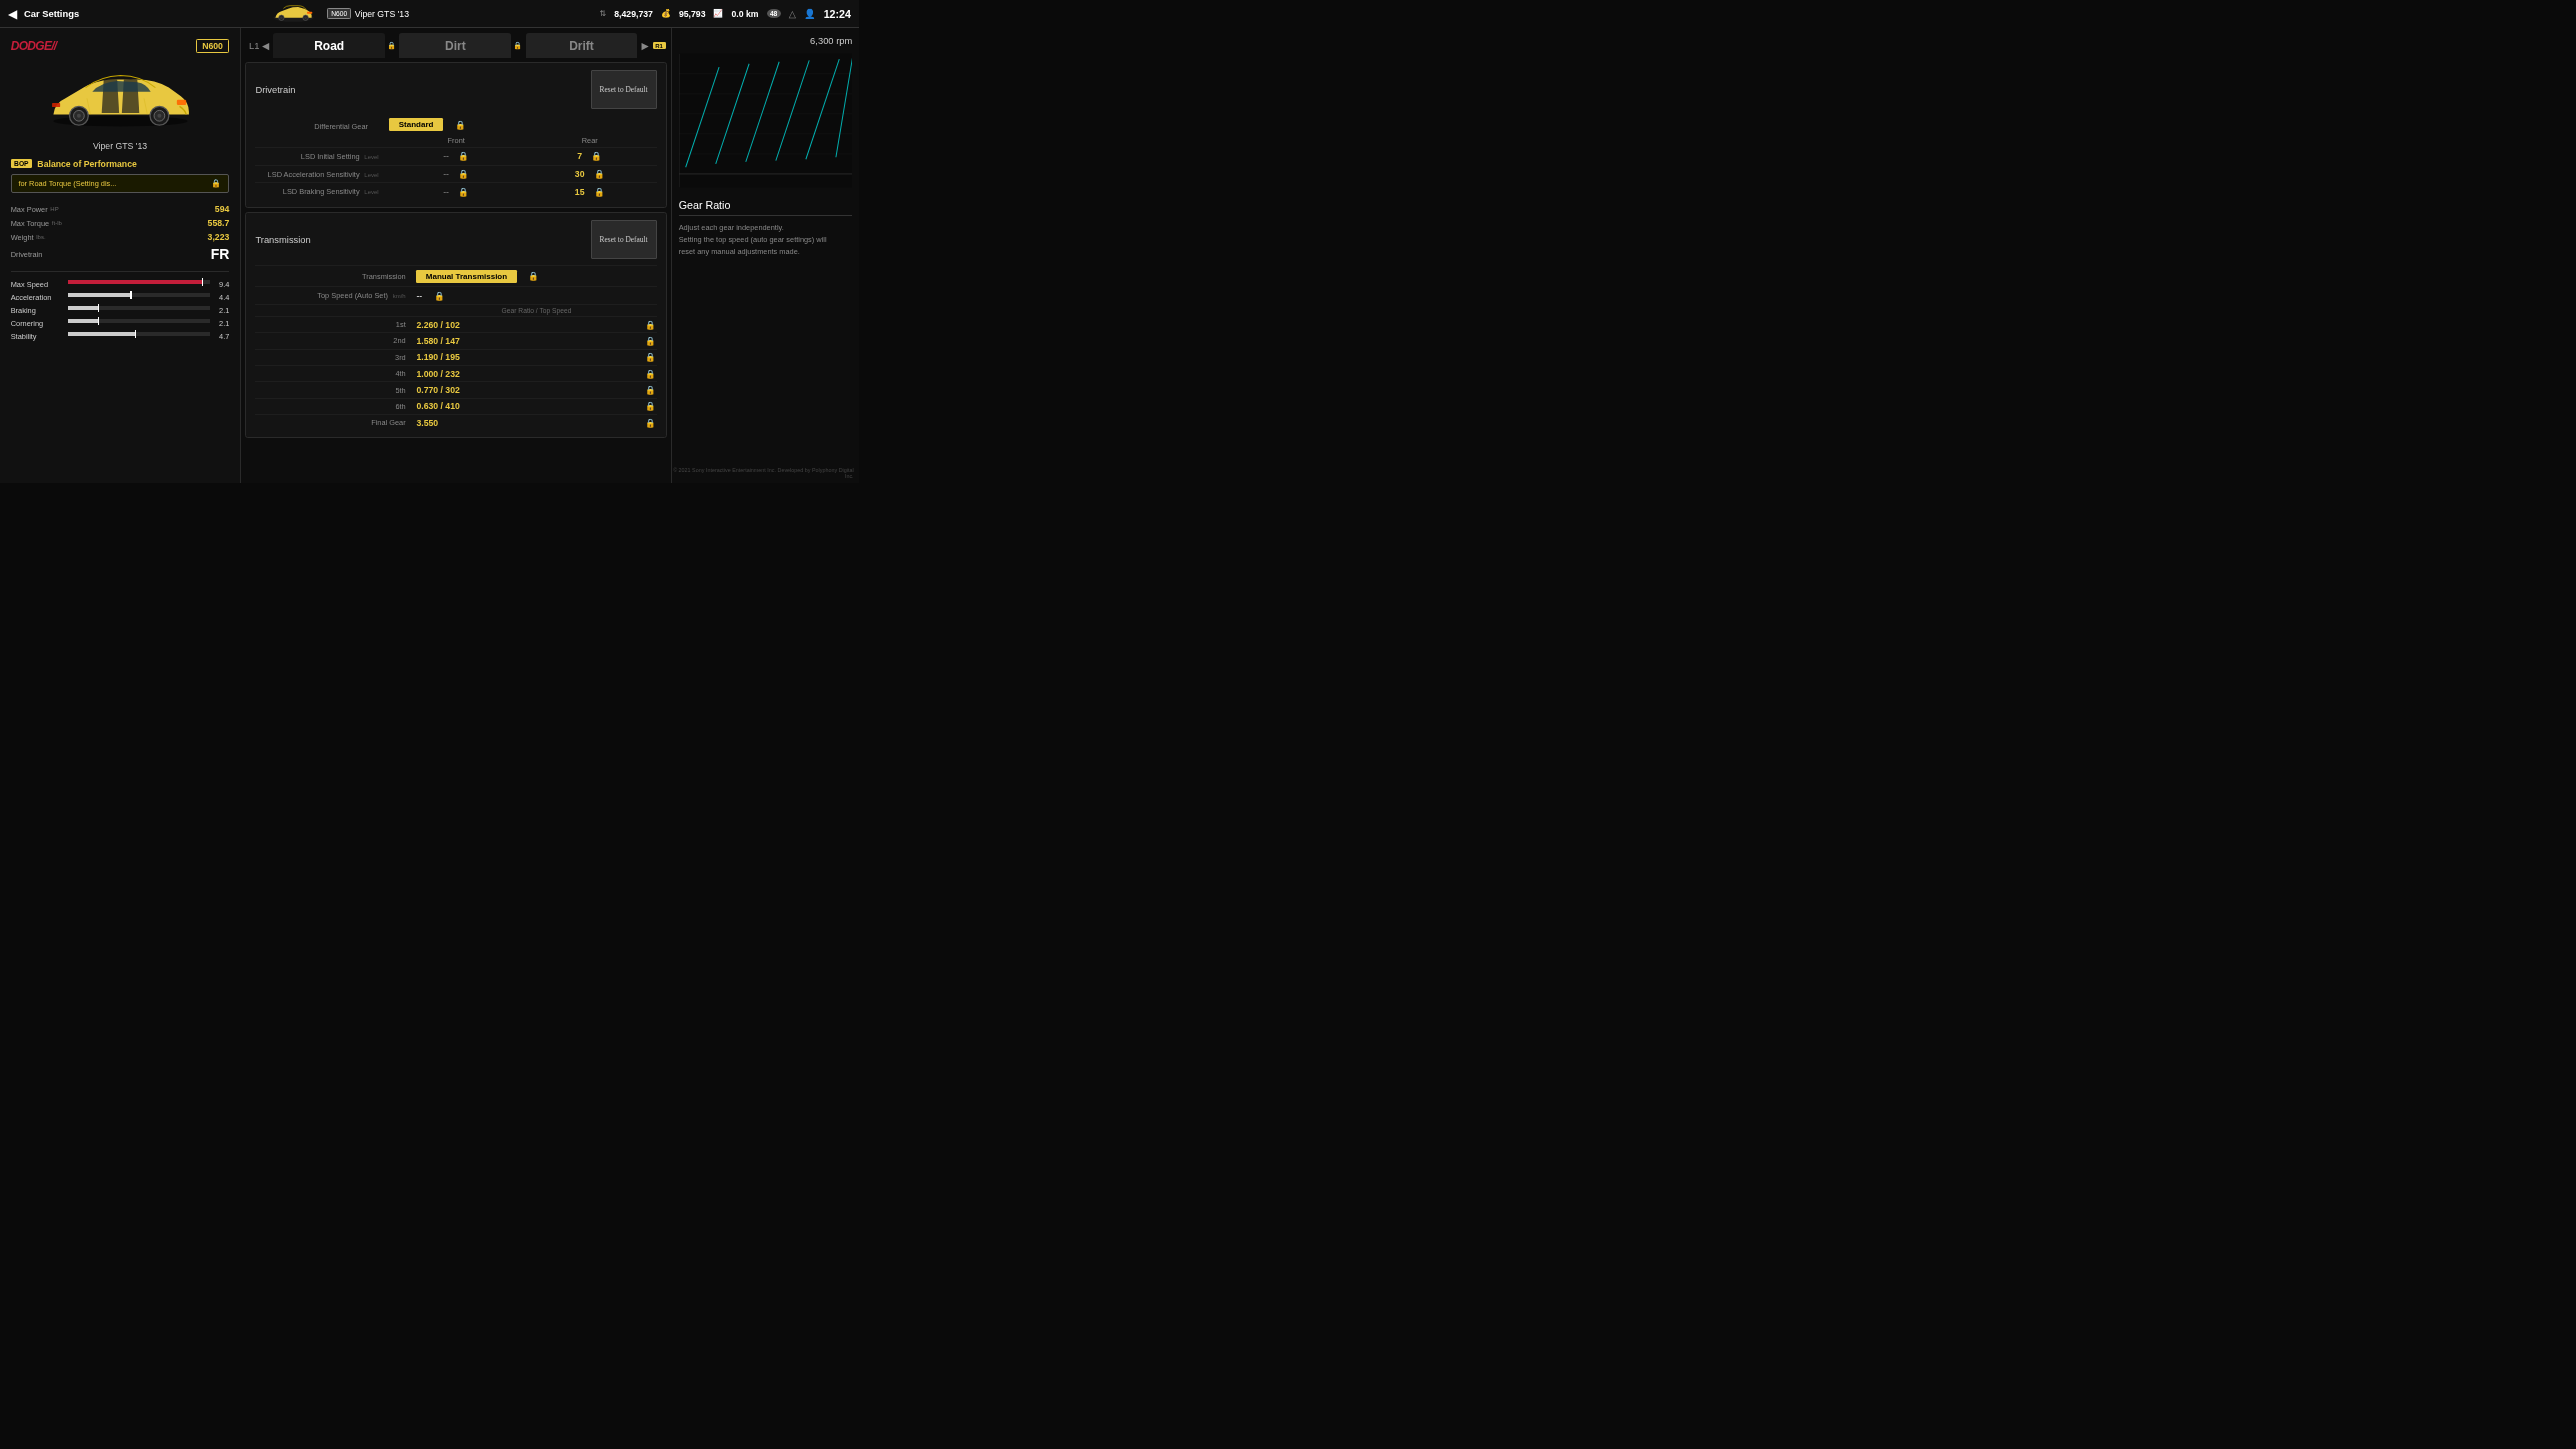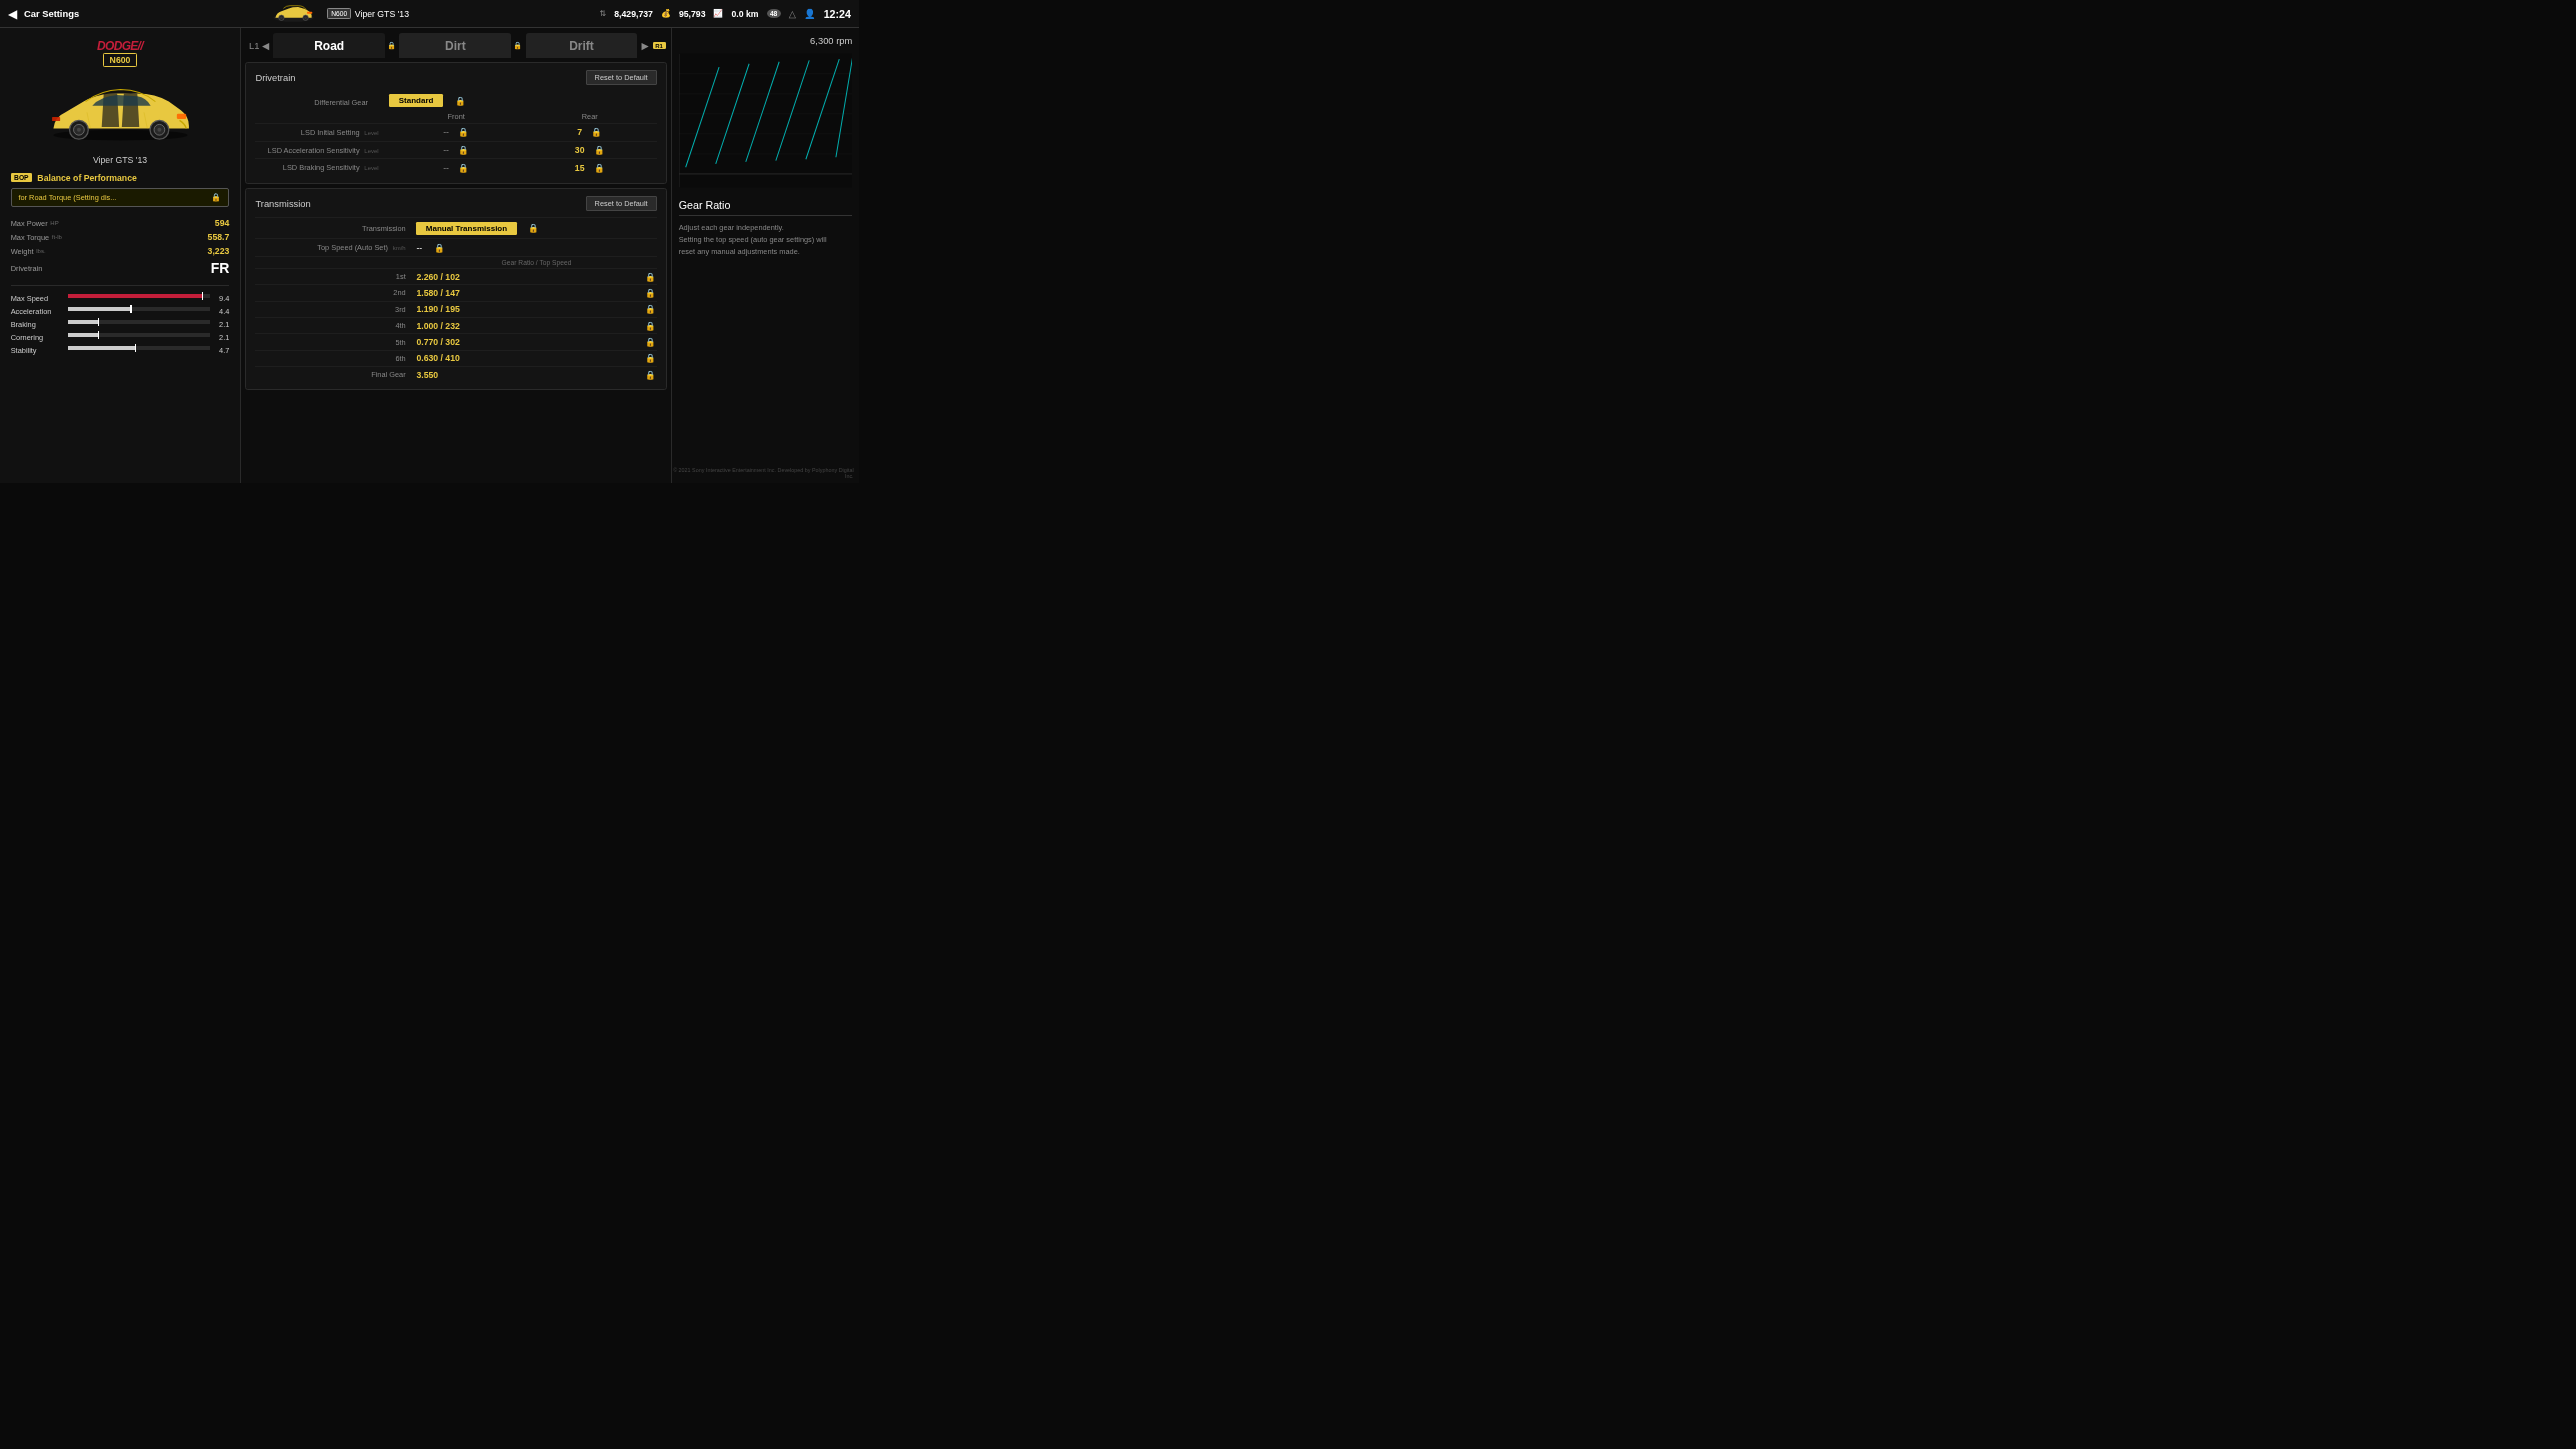--- a/index.html
+++ b/index.html
@@ -85,21 +85,20 @@
       height: calc(100% - 28px);
       background: #111;
       border-right: 0.7px solid #2a2a2a;
       padding: 10.7px;
     }
     .brand-logo {
       display: flex;
       align-items: center;
       justify-content: space-between;
       margin-bottom: 8px;
-      flex-direction: column;
     }
     .dodge-logo {
       color: #c41e3a;
       font-size: 12px;
       font-weight: bold;
       font-style: italic;
       letter-spacing: -0.7px;
     }
     .n600-badge {
       background: transparent;
@@ -310,23 +309,24 @@
     .section-title {
       font-size: 9.4px;
       color: #ccc;
       font-weight: normal;
     }
     .reset-btn {
       background: #2a2a2a;
       border: 0.7px solid #444;
       color: #ccc;
       font-size: 7.4px;
-      padding: 2px 8px;
+      padding: 14px 8px;
       border-radius: 1px;
       cursor: pointer;
+      font-family: Liberation Serif, serif;
     }
     .field-label {
       font-size: 7.4px;
       color: #888;
       width: 134px;
       text-align: right;
       padding-right: 10.7px;
     }
     .field-sublabel {
       font-size: 6px;

